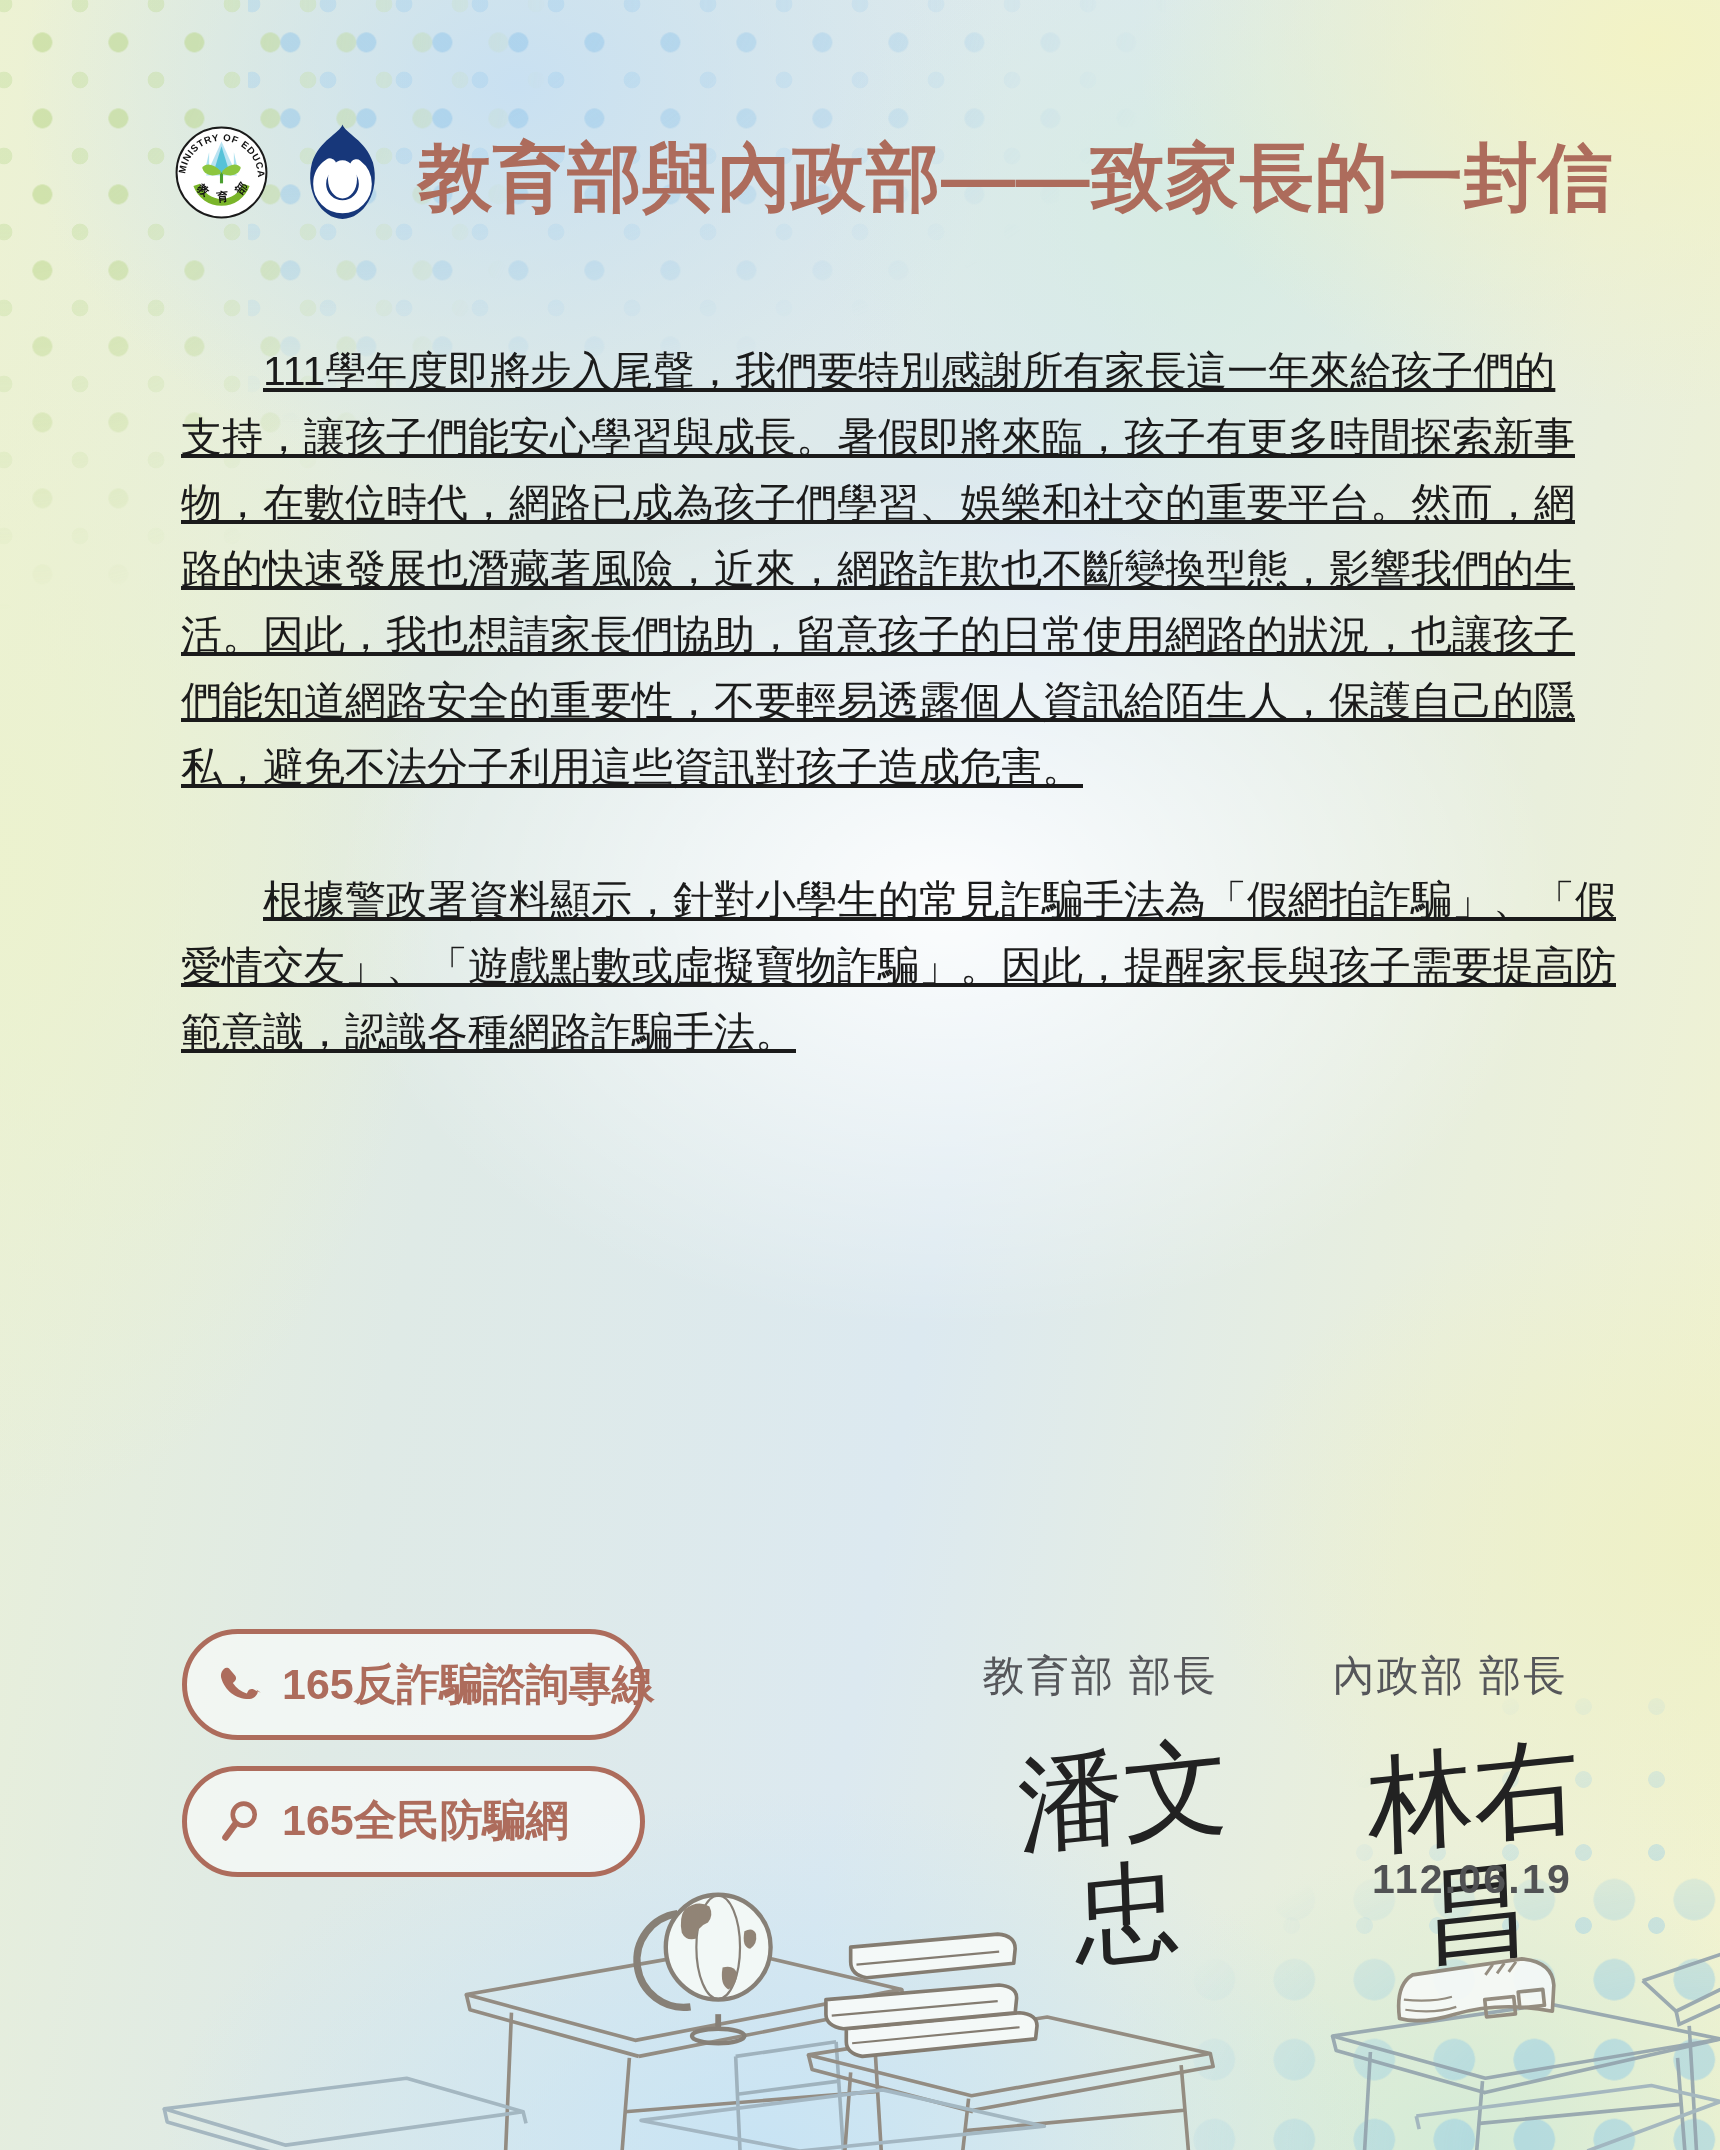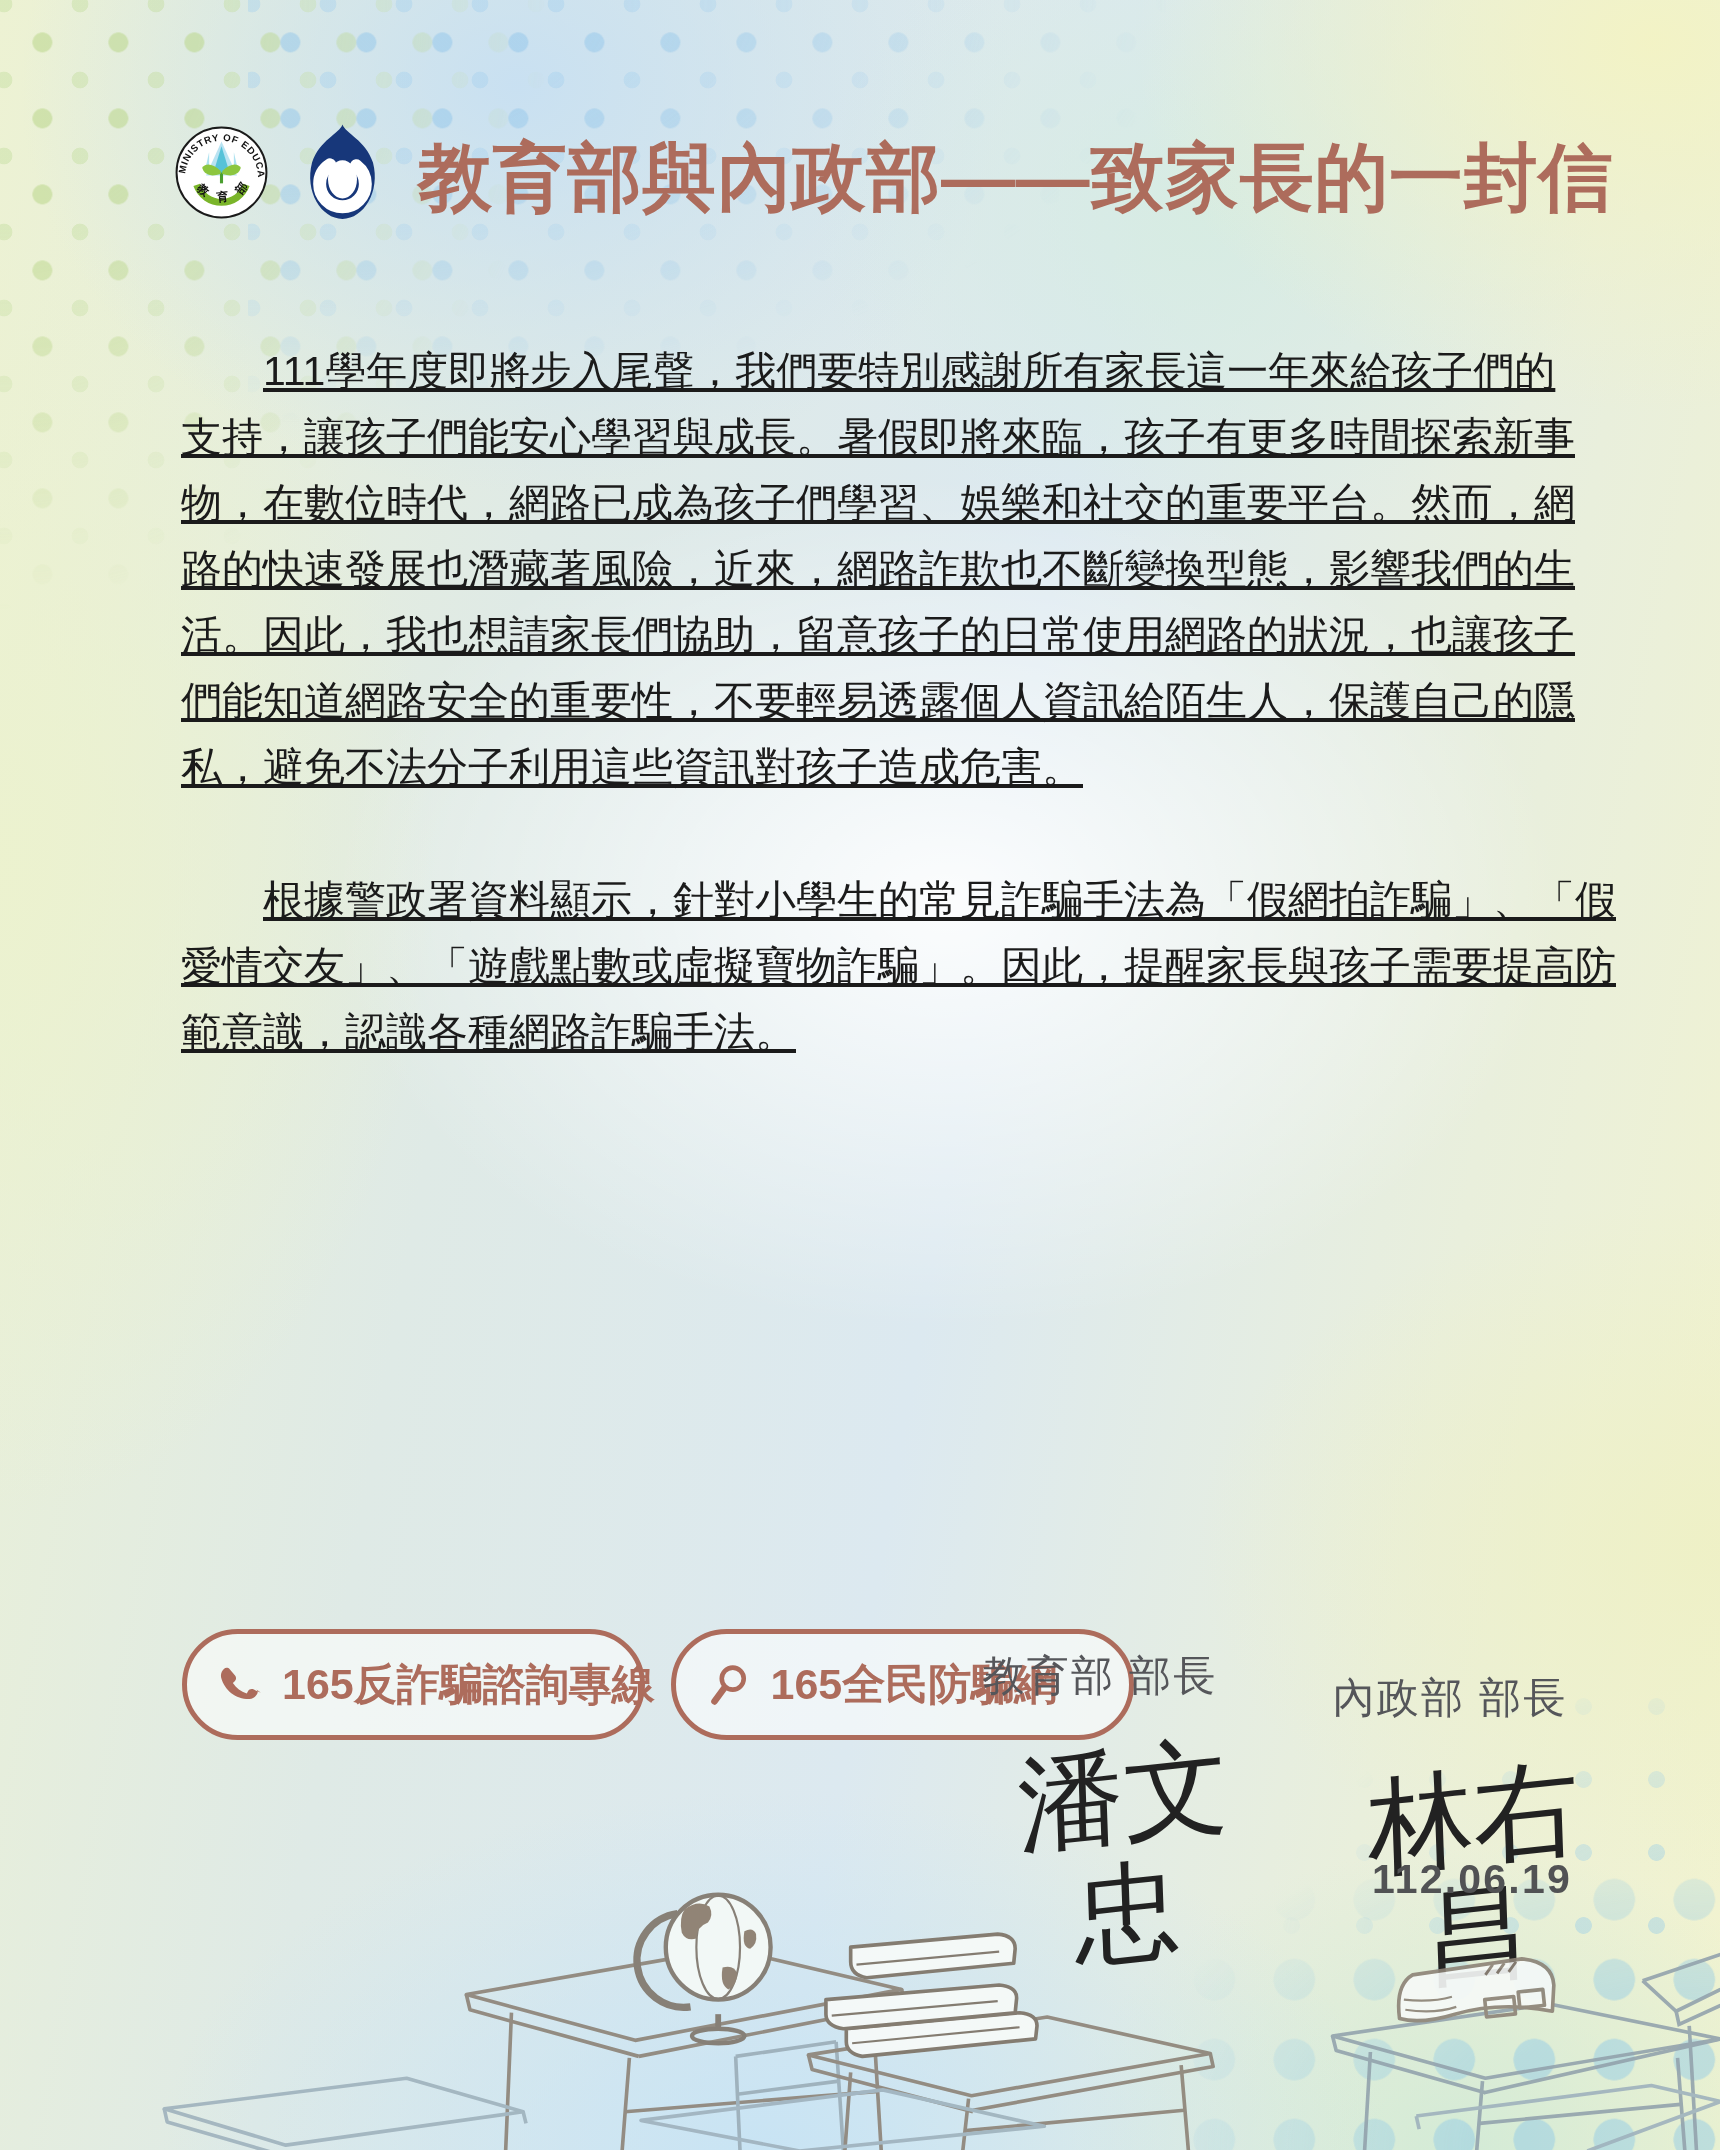--- a/index.html
+++ b/index.html
@@ -70,33 +70,33 @@
 
   
   .letter{
     position:absolute;left:181px;top:271px;width:1468px;
     color:#1b1b1b;font-size:41px;line-height:66px;font-weight:500;
   }
   .greeting{margin:0;}
   .para{margin:67px 0 0 0;text-indent:2em;white-space:pre-line;text-decoration:underline;}
 
   
-  .hotlines{position:absolute;left:182px;top:1629px;display:flex;gap:25.5px;}
+  .hotlines{position:absolute;left:182px;top:1629px;display:flex;flex-direction:column;gap:25.5px;}
   .pill{
     box-sizing:border-box;width:463px;height:111px;border:5.1px solid #ad6c5c;border-radius:66px;
     background:rgba(255,255,255,0.55);display:flex;align-items:center;
     padding:0 17.5px 0 32px;gap:19px;cursor:pointer;
   }
   .pill-icon{width:44px;height:44px;flex:0 0 auto;}
   .pill-label{font-size:43px;font-weight:800;color:#ad6c5c;white-space:nowrap;letter-spacing:0px;}
 
   
   .sig-col{position:absolute;top:1648px;width:350px;text-align:center;}
   .sig-col.moe{left:925px;}
-  .sig-col.moi{left:1275px;margin-top:22px;}
+  .sig-col.moi{left:1275px;}
   .sig-title{font-size:42px;color:#55565a;letter-spacing:2.2px;font-weight:500;}
   .sig-name{
     margin-top:34px;margin-left:51px;font-size:106px;line-height:1.1;color:#222;
     font-family:"DejaVu Serif","Liberation Serif",serif;
     transform:rotate(-6deg) skewX(-4deg);font-weight:400;
   }
   .date{position:absolute;left:1372px;top:1856px;font-size:41px;color:#515254;font-weight:600;letter-spacing:2.2px;}
 
   .classroom{position:absolute;left:0;bottom:0;width:1721px;height:313px;opacity:.9;}
 </style>

